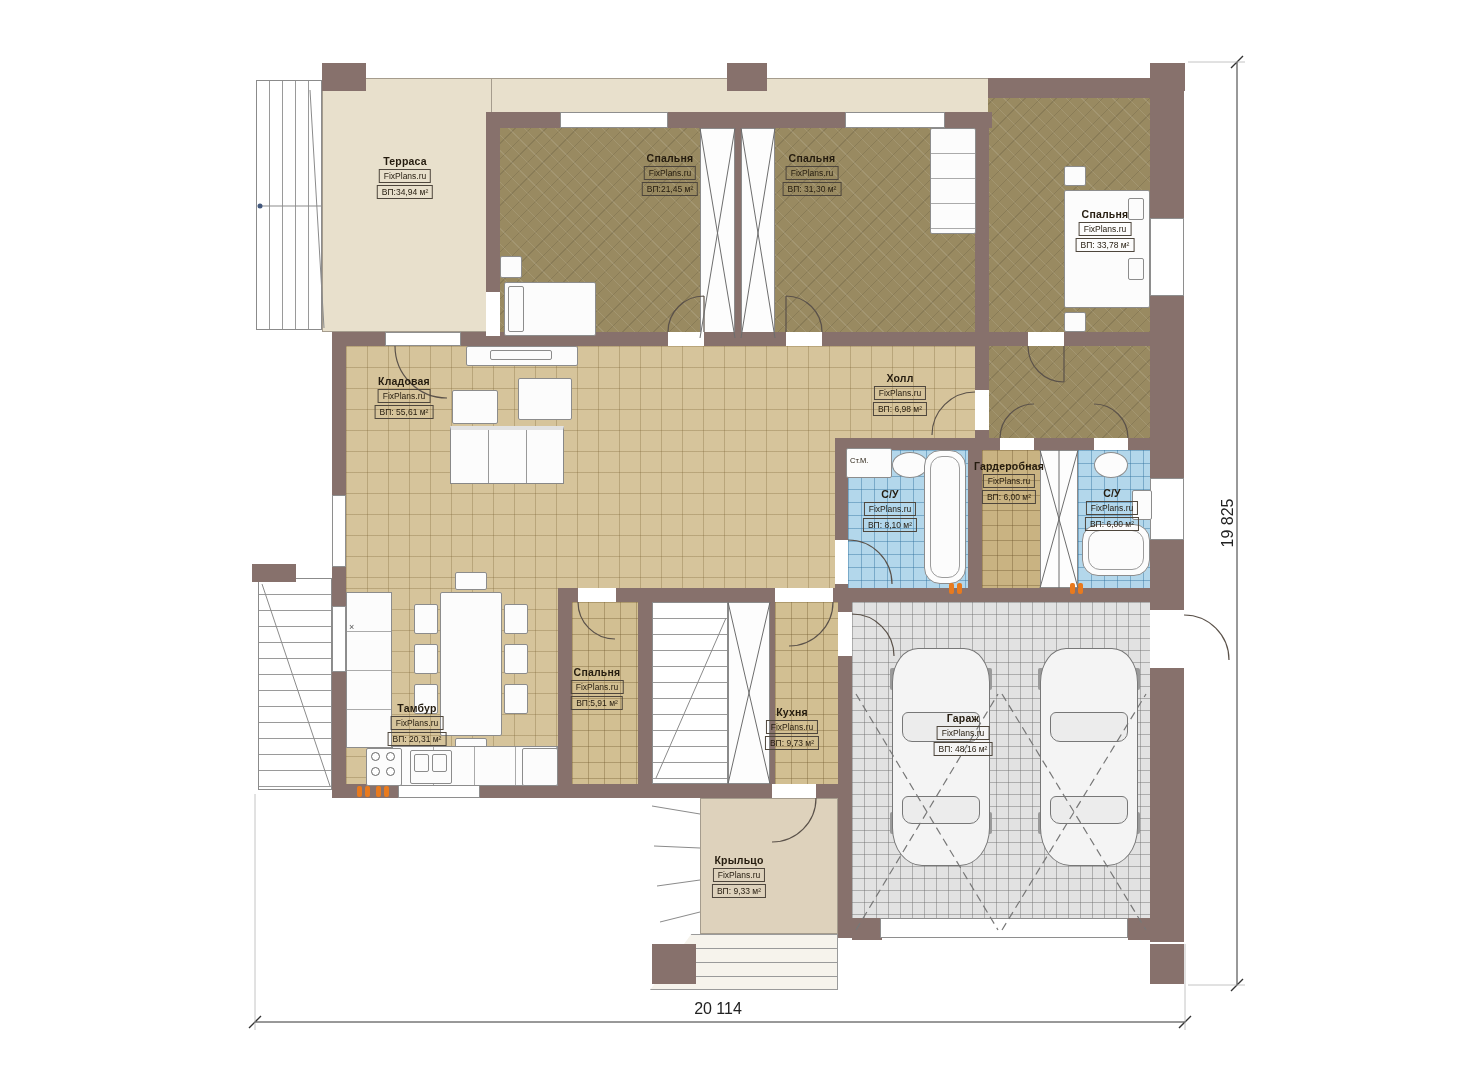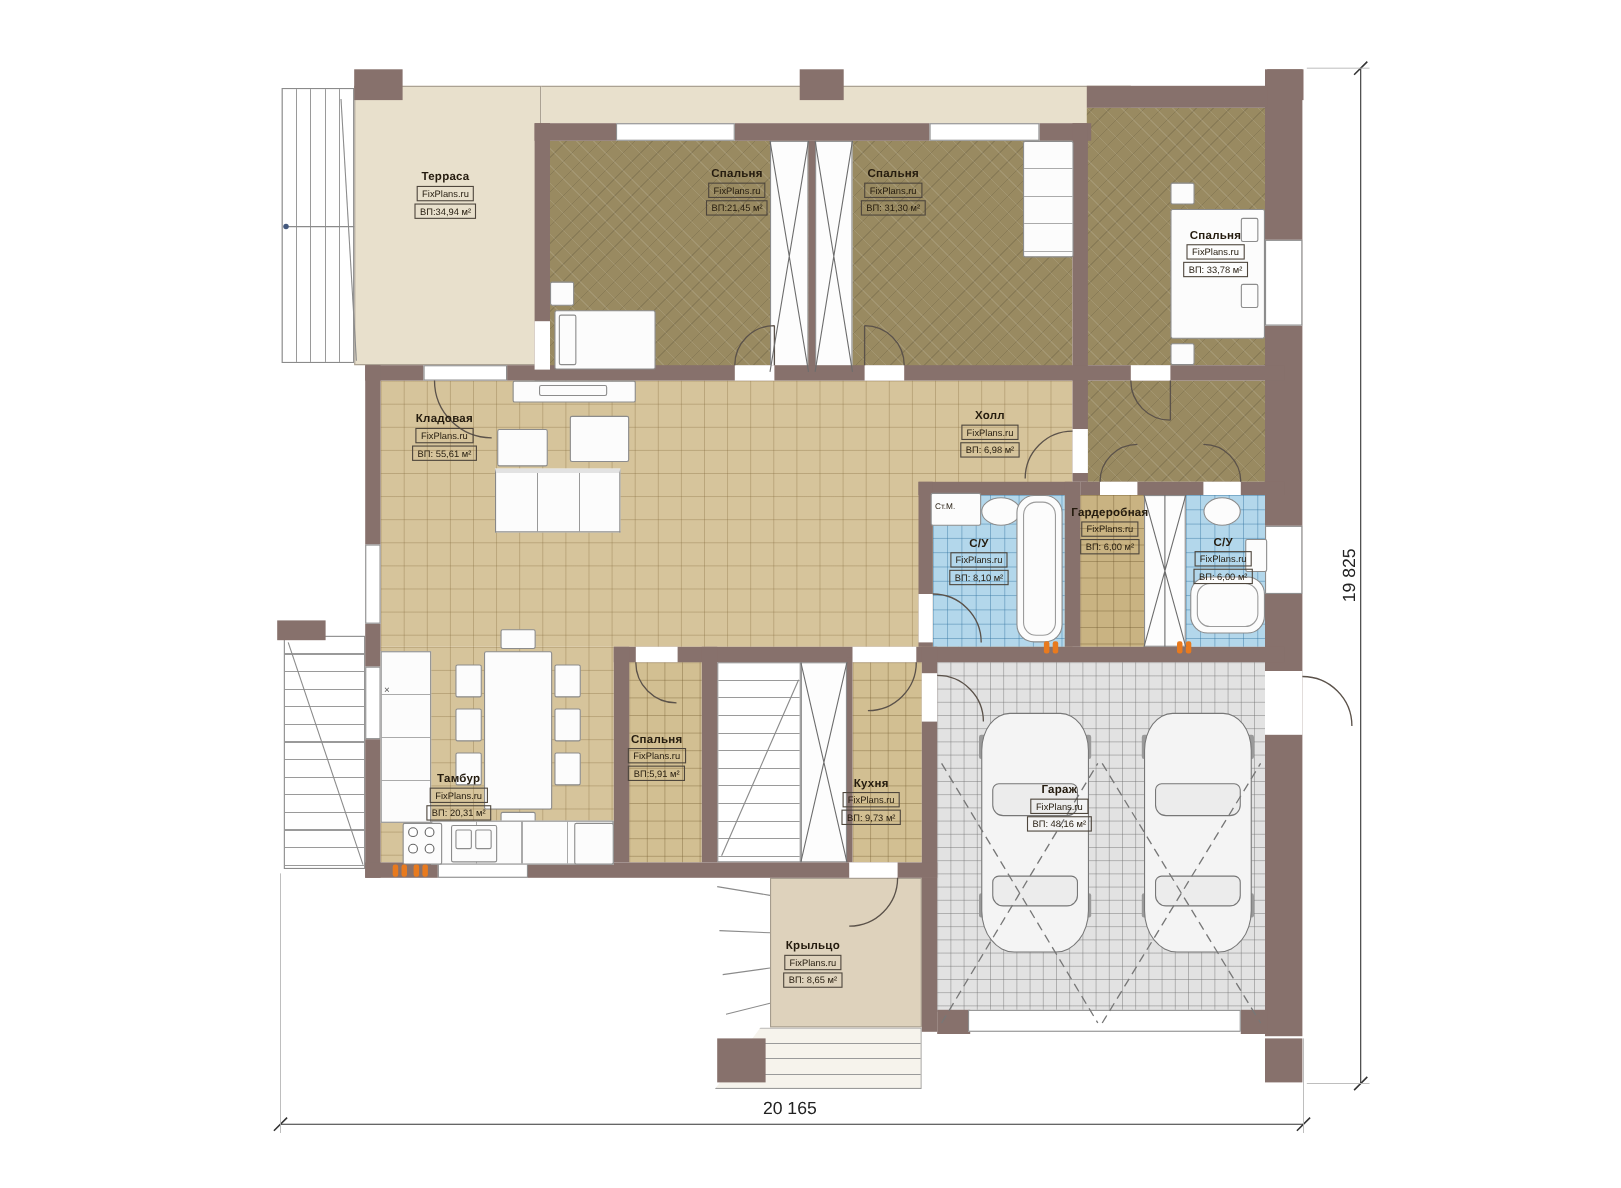--- a/index.html
+++ b/index.html
@@ -329,22 +329,22 @@
     <div class="row"><span class="bx">ВП: 9,73 м²</span></div>
   </div>
   <div class="rlabel" style="left:963px;top:712px;">
     <div class="nm">Гараж</div>
     <div class="row"><span class="bx">FixPlans.ru</span></div>
     <div class="row"><span class="bx">ВП: 48,16 м²</span></div>
   </div>
   <div class="rlabel" style="left:739px;top:854px;">
     <div class="nm">Крыльцо</div>
     <div class="row"><span class="bx">FixPlans.ru</span></div>
-    <div class="row"><span class="bx">ВП: 8,65 м²</span></div>
+    <div class="row"><span class="bx">ВП: 9,33 м²</span></div>
   </div>
 
   <div class="small-note" style="left:850px;top:456px;">Ст.М.</div>
   <div class="small-note" style="left:349px;top:622px;font-size:9px;color:#555;">×</div>
 
-  <div class="dim" style="left:718px;top:1000px;transform:translateX(-50%);">20 165</div>
+  <div class="dim" style="left:718px;top:1000px;transform:translateX(-50%);">20 114</div>
   <div class="dim" style="left:1228px;top:523px;transform:translate(-50%,-50%) rotate(-90deg);">19 825</div>
 
 </div>
 
 </body></html>

